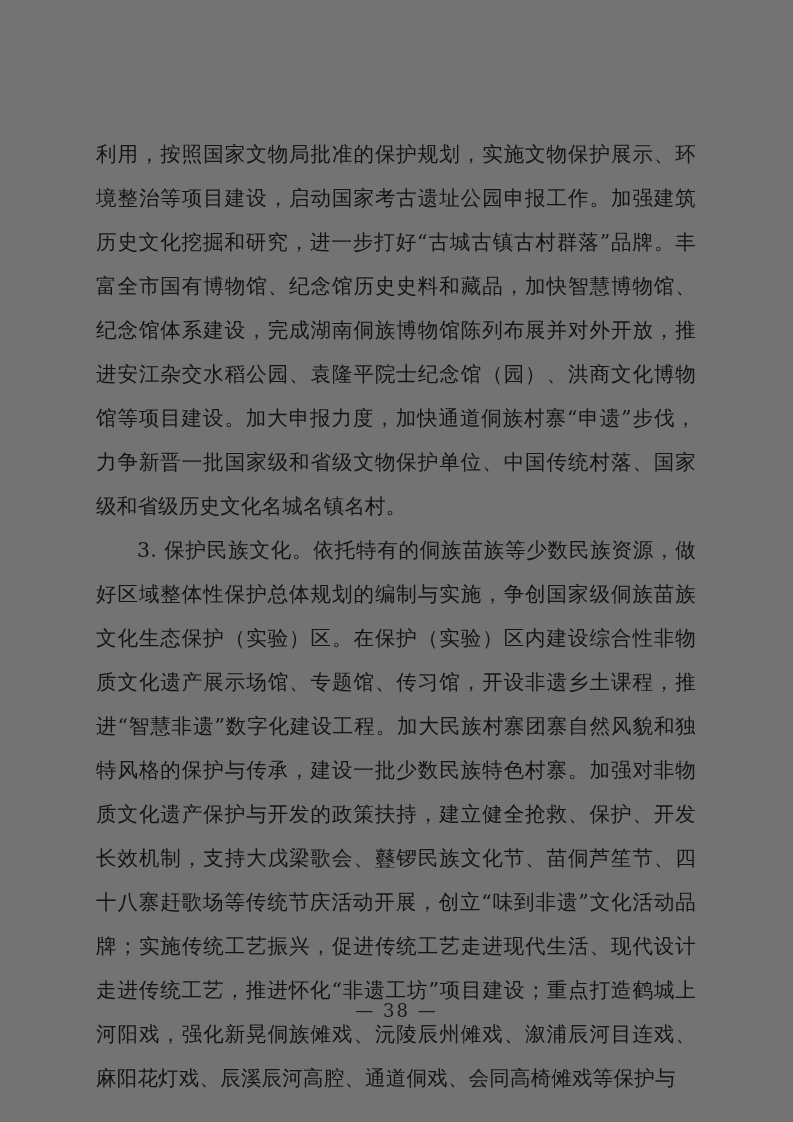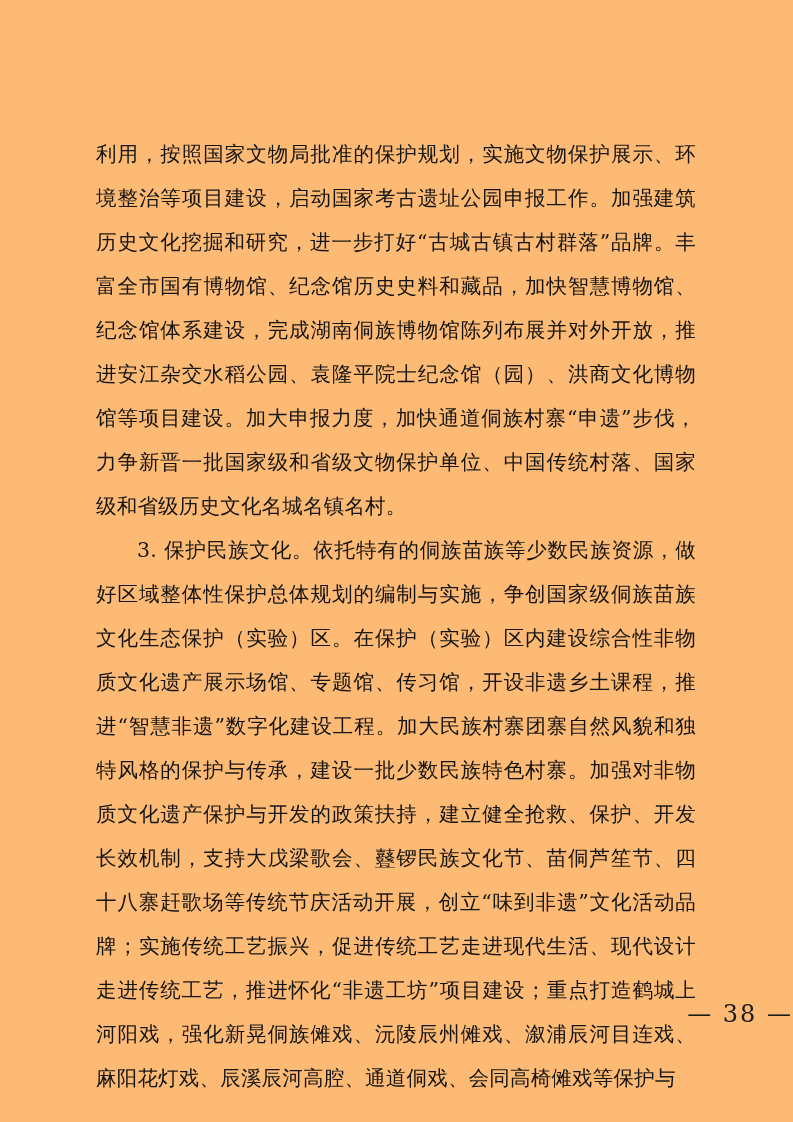--- a/index.html
+++ b/index.html
@@ -13,21 +13,21 @@
     position: relative;
     font-family: "DejaVu Serif", "Liberation Serif", serif;
     color: #111111;
     overflow: hidden;
   }
   .page {
     position: absolute;
     left: 0; top: 0;
     width: 793px;
     height: 1122px;
-    background: #fdba74;
+    background: #737373;
   }
   .content {
     position: absolute;
     left: 96px;
     top: 132px;
     width: 600px;
   }
   p.para {
     margin: 0;
     font-size: 20.5px;
@@ -45,22 +45,22 @@
     text-indent: 41px;
   }
   .bold-lead {
     font-weight: normal;
   }
   .footer {
     position: absolute;
     left: 0;
     top: 1000px;
     width: 793px;
-    text-align: right;
-    font-size: 24px;
+    text-align: center;
+    font-size: 18px;
     color: #1a1a1a;
     font-family: "DejaVu Serif", "Liberation Serif", serif;
     letter-spacing: 2px;
   }
 </style>
 </head>
 <body>
 
 <div class="page">
   <div class="content">

